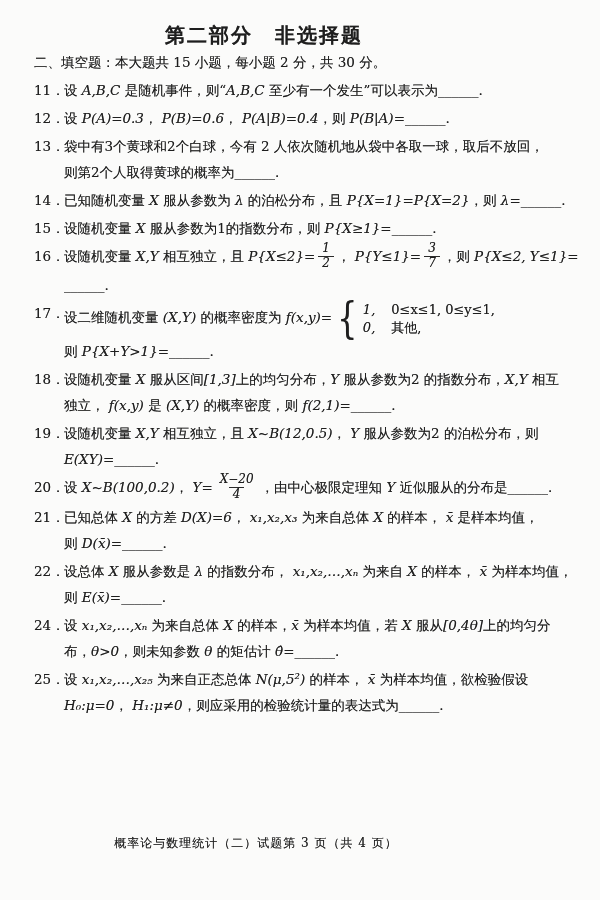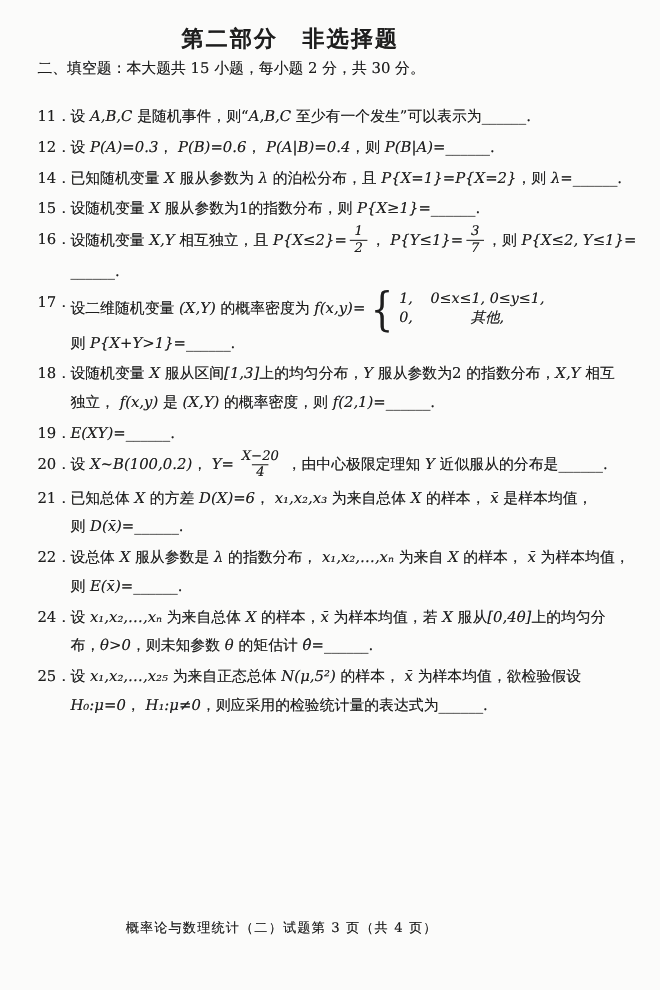--- a/index.html
+++ b/index.html
@@ -21,21 +21,21 @@
     margin:0 0 0 0;
     text-align:center;
     font-size:20px;
     font-weight:bold;
     letter-spacing:2px;
   }
   .section-header{
     font-size:13.5px;
     line-height:26px;
   }
-  .qlist{margin-top:18px;}
+  .qlist{margin-top:2px;}
   .q{display:flex;margin-bottom:2px;}
   .qnum{
     flex:none;width:30px;
     font-size:13.5px;line-height:26px;
   }
   .qbody{flex:1;min-width:0;}
   .qline{
     font-size:13.5px;line-height:26px;
     white-space:nowrap;
   }
@@ -61,21 +61,21 @@
     font-size:42px;font-weight:200;line-height:.9;
     font-family:"DejaVu Serif",serif;font-style:normal;
     transform:scaleX(.75);margin-right:2px;
   }
   .cases .cgrid{
     display:grid;grid-template-columns:auto auto;
     column-gap:16px;row-gap:1px;
     font-size:13px;line-height:17px;
   }
   .cases .ccell-l{font-style:italic;}
-  .cases .ccell-r{font-style:italic;text-align:center;}
+  .cases .ccell-r{}
   .page-footer{
     position:absolute;left:0;right:0;bottom:48px;
     text-align:center;
     font-size:12px;
     letter-spacing:1px;
   }
 </style>
 </head>
 <body>
 
@@ -86,20 +86,27 @@
       <div class="q">
         <span class="qnum">11．</span>
         <div class="qbody">
           <div class="qline"><span class="txt">设 </span><span class="math">A,B,C</span><span class="txt"> 是随机事件，则“</span><span class="math">A,B,C</span><span class="txt"> 至少有一个发生”可以表示为______.</span></div>
         </div>
       </div>
       <div class="q">
         <span class="qnum">12．</span>
         <div class="qbody">
           <div class="qline"><span class="txt">设 </span><span class="math">P(A)=0.3</span><span class="txt">，  </span><span class="math">P(B)=0.6</span><span class="txt">，  </span><span class="math">P(A|B)=0.4</span><span class="txt">，则 </span><span class="math">P(B|A)=</span><span class="txt">______.</span></div>
+        </div>
+      </div>
+      <div class="q">
+        <span class="qnum">13．</span>
+        <div class="qbody">
+          <div class="qline"><span class="txt">袋中有3个黄球和2个白球，今有 2 人依次随机地从袋中各取一球，取后不放回，</span></div>
+          <div class="qline"><span class="txt">则第2个人取得黄球的概率为______.</span></div>
         </div>
       </div>
       <div class="q">
         <span class="qnum">14．</span>
         <div class="qbody">
           <div class="qline"><span class="txt">已知随机变量 </span><span class="math">X</span><span class="txt"> 服从参数为 </span><span class="math">λ</span><span class="txt"> 的泊松分布，且 </span><span class="math">P{X=1}=P{X=2}</span><span class="txt">，则 </span><span class="math">λ=</span><span class="txt">______.</span></div>
         </div>
       </div>
       <div class="q">
         <span class="qnum">15．</span>
@@ -138,20 +145,21 @@
       <div class="q">
         <span class="qnum">18．</span>
         <div class="qbody">
           <div class="qline"><span class="txt">设随机变量 </span><span class="math">X</span><span class="txt"> 服从区间</span><span class="math">[1,3]</span><span class="txt">上的均匀分布，</span><span class="math">Y</span><span class="txt"> 服从参数为2 的指数分布，</span><span class="math">X,Y</span><span class="txt"> 相互</span></div>
           <div class="qline"><span class="txt">独立， </span><span class="math">f(x,y)</span><span class="txt"> 是 </span><span class="math">(X,Y)</span><span class="txt"> 的概率密度，则 </span><span class="math">f(2,1)=</span><span class="txt">______.</span></div>
         </div>
       </div>
       <div class="q">
         <span class="qnum">19．</span>
         <div class="qbody">
+          <div class="qline"><span class="txt">设随机变量 </span><span class="math">X,Y</span><span class="txt"> 相互独立，且 </span><span class="math">X~B(12,0.5)</span><span class="txt">， </span><span class="math">Y</span><span class="txt"> 服从参数为2 的泊松分布，则</span></div>
           <div class="qline"><span class="math">E(XY)=</span><span class="txt">______.</span></div>
         </div>
       </div>
       <div class="q">
         <span class="qnum">20．</span>
         <div class="qbody">
           <div class="qline"><span class="txt">设 </span><span class="math">X~B(100,0.2)</span><span class="txt">， </span><span class="math">Y=</span><span class="frac">
               <span class="fnum">X−20</span>
               <span class="fden">4</span>
             </span><span class="txt">，由中心极限定理知 </span><span class="math">Y</span><span class="txt"> 近似服从的分布是______.</span></div>

